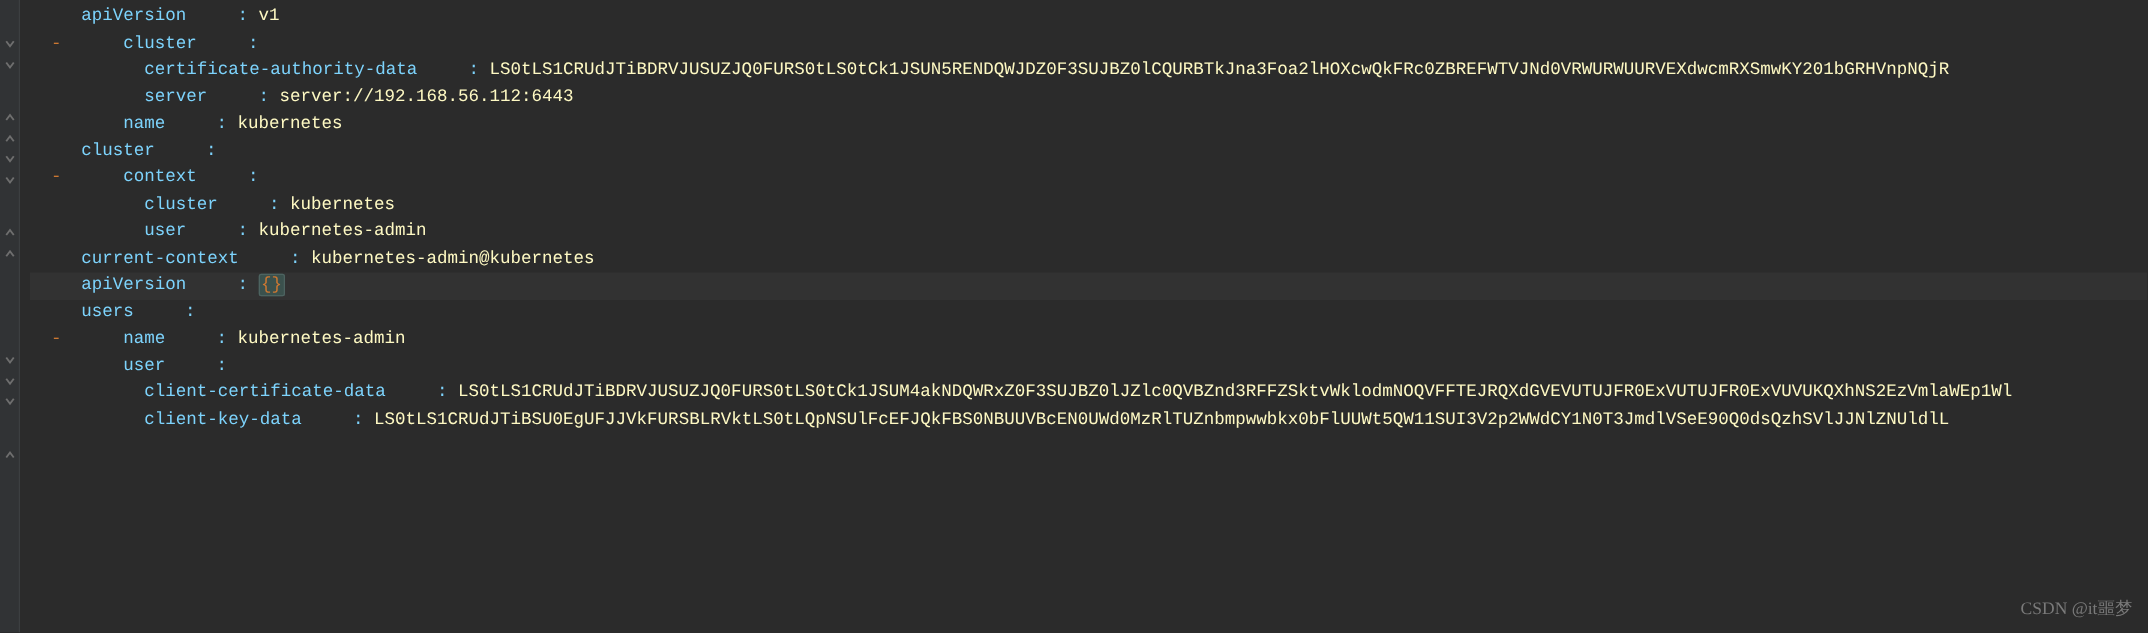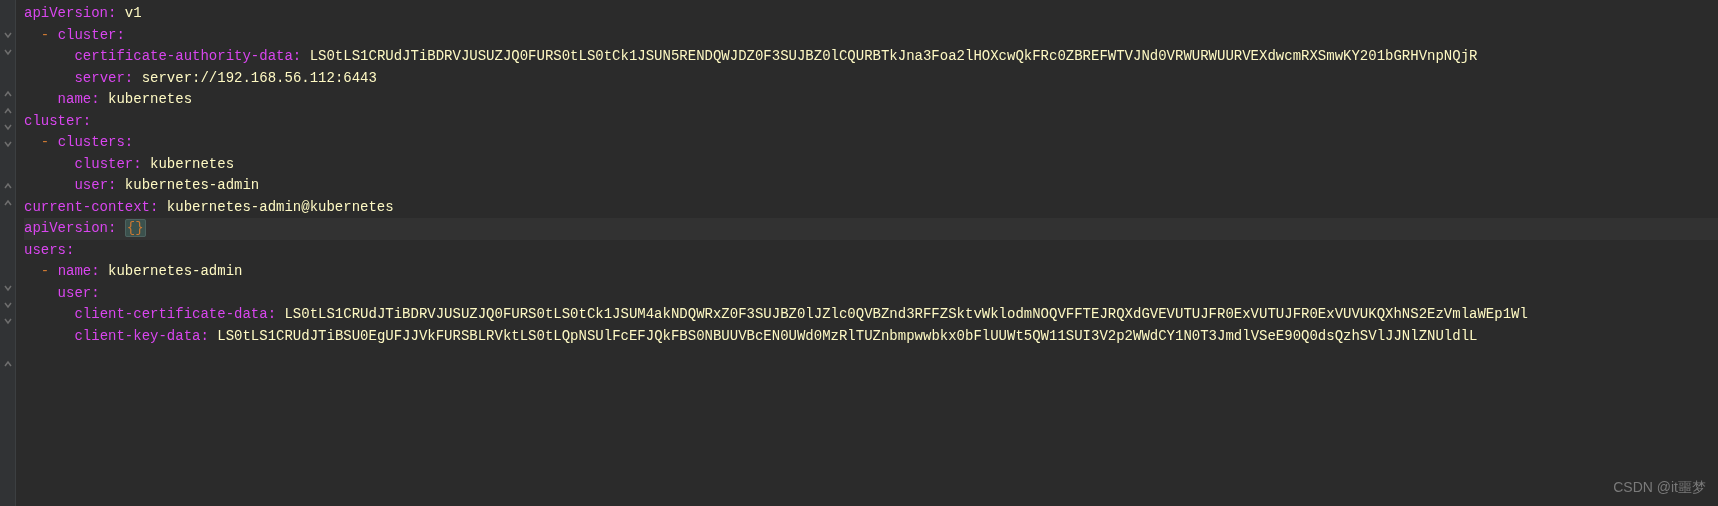--- a/index.html
+++ b/index.html
@@ -50,42 +50,43 @@
       flex: 1;
     }
     .line {
       height: 21.5px;
       white-space: pre;
     }
     .line.highlighted {
       background-color: #323232;
     }
     .key {
-      color: #d946ef;
+      color: #7dd3fc;
+      margin-left: 41px;
     }
     .value {
       color: #fef9c3;
     }
     .dash {
       color: #cc7832;
     }
     .brace {
       color: #cc7832;
       background-color: #3b514d;
       border: 1px solid #4d6360;
       border-radius: 2px;
       padding: 0 1px;
     }
     .watermark {
       position: absolute;
       bottom: 8px;
       right: 12px;
       color: #7a7a7a;
       font-size: 14px;
-      font-family: Liberation Sans, sans-serif;
+      font-family: Liberation Serif, serif;
     }
   </style>
 </head>
 <body>
 
 <div class="editor">
   <div class="gutter">
       <div class="fold-spacer"></div>
       <div class="fold-icon">
         <svg width="10" height="10" viewBox="0 0 10 10">
@@ -154,21 +155,21 @@
         </svg>
       </div>
     </div>
   <div class="code-area">
       <div class="line"><span></span><span class="key">apiVersion</span><span class="key">:</span><span class="value"> v1</span></div>
       <div class="line"><span>  </span><span class="dash">- </span><span class="key">cluster</span><span class="key">:</span></div>
       <div class="line"><span>      </span><span class="key">certificate-authority-data</span><span class="key">:</span><span class="value"> LS0tLS1CRUdJTiBDRVJUSUZJQ0FURS0tLS0tCk1JSUN5RENDQWJDZ0F3SUJBZ0lCQURBTkJna3Foa2lHOXcwQkFRc0ZBREFWTVJNd0VRWURWUURVEXdwcmRXSmwKY201bGRHVnpNQjR</span></div>
       <div class="line"><span>      </span><span class="key">server</span><span class="key">:</span><span class="value"> server://192.168.56.112:6443</span></div>
       <div class="line"><span>    </span><span class="key">name</span><span class="key">:</span><span class="value"> kubernetes</span></div>
       <div class="line"><span></span><span class="key">cluster</span><span class="key">:</span></div>
-      <div class="line"><span>  </span><span class="dash">- </span><span class="key">clusters</span><span class="key">:</span></div>
+      <div class="line"><span>  </span><span class="dash">- </span><span class="key">context</span><span class="key">:</span></div>
       <div class="line"><span>      </span><span class="key">cluster</span><span class="key">:</span><span class="value"> kubernetes</span></div>
       <div class="line"><span>      </span><span class="key">user</span><span class="key">:</span><span class="value"> kubernetes-admin</span></div>
       <div class="line"><span></span><span class="key">current-context</span><span class="key">:</span><span class="value"> kubernetes-admin@kubernetes</span></div>
       <div class="line highlighted"><span></span><span class="key">apiVersion</span><span class="key">:</span><span> </span><span class="brace">{}</span></div>
       <div class="line"><span></span><span class="key">users</span><span class="key">:</span></div>
       <div class="line"><span>  </span><span class="dash">- </span><span class="key">name</span><span class="key">:</span><span class="value"> kubernetes-admin</span></div>
       <div class="line"><span>    </span><span class="key">user</span><span class="key">:</span></div>
       <div class="line"><span>      </span><span class="key">client-certificate-data</span><span class="key">:</span><span class="value"> LS0tLS1CRUdJTiBDRVJUSUZJQ0FURS0tLS0tCk1JSUM4akNDQWRxZ0F3SUJBZ0lJZlc0QVBZnd3RFFZSktvWklodmNOQVFFTEJRQXdGVEVUTUJFR0ExVUTUJFR0ExVUVUKQXhNS2EzVmlaWEp1Wl</span></div>
       <div class="line"><span>      </span><span class="key">client-key-data</span><span class="key">:</span><span class="value"> LS0tLS1CRUdJTiBSU0EgUFJJVkFURSBLRVktLS0tLQpNSUlFcEFJQkFBS0NBUUVBcEN0UWd0MzRlTUZnbmpwwbkx0bFlUUWt5QW11SUI3V2p2WWdCY1N0T3JmdlVSeE90Q0dsQzhSVlJJNlZNUldlL</span></div>
     </div>

